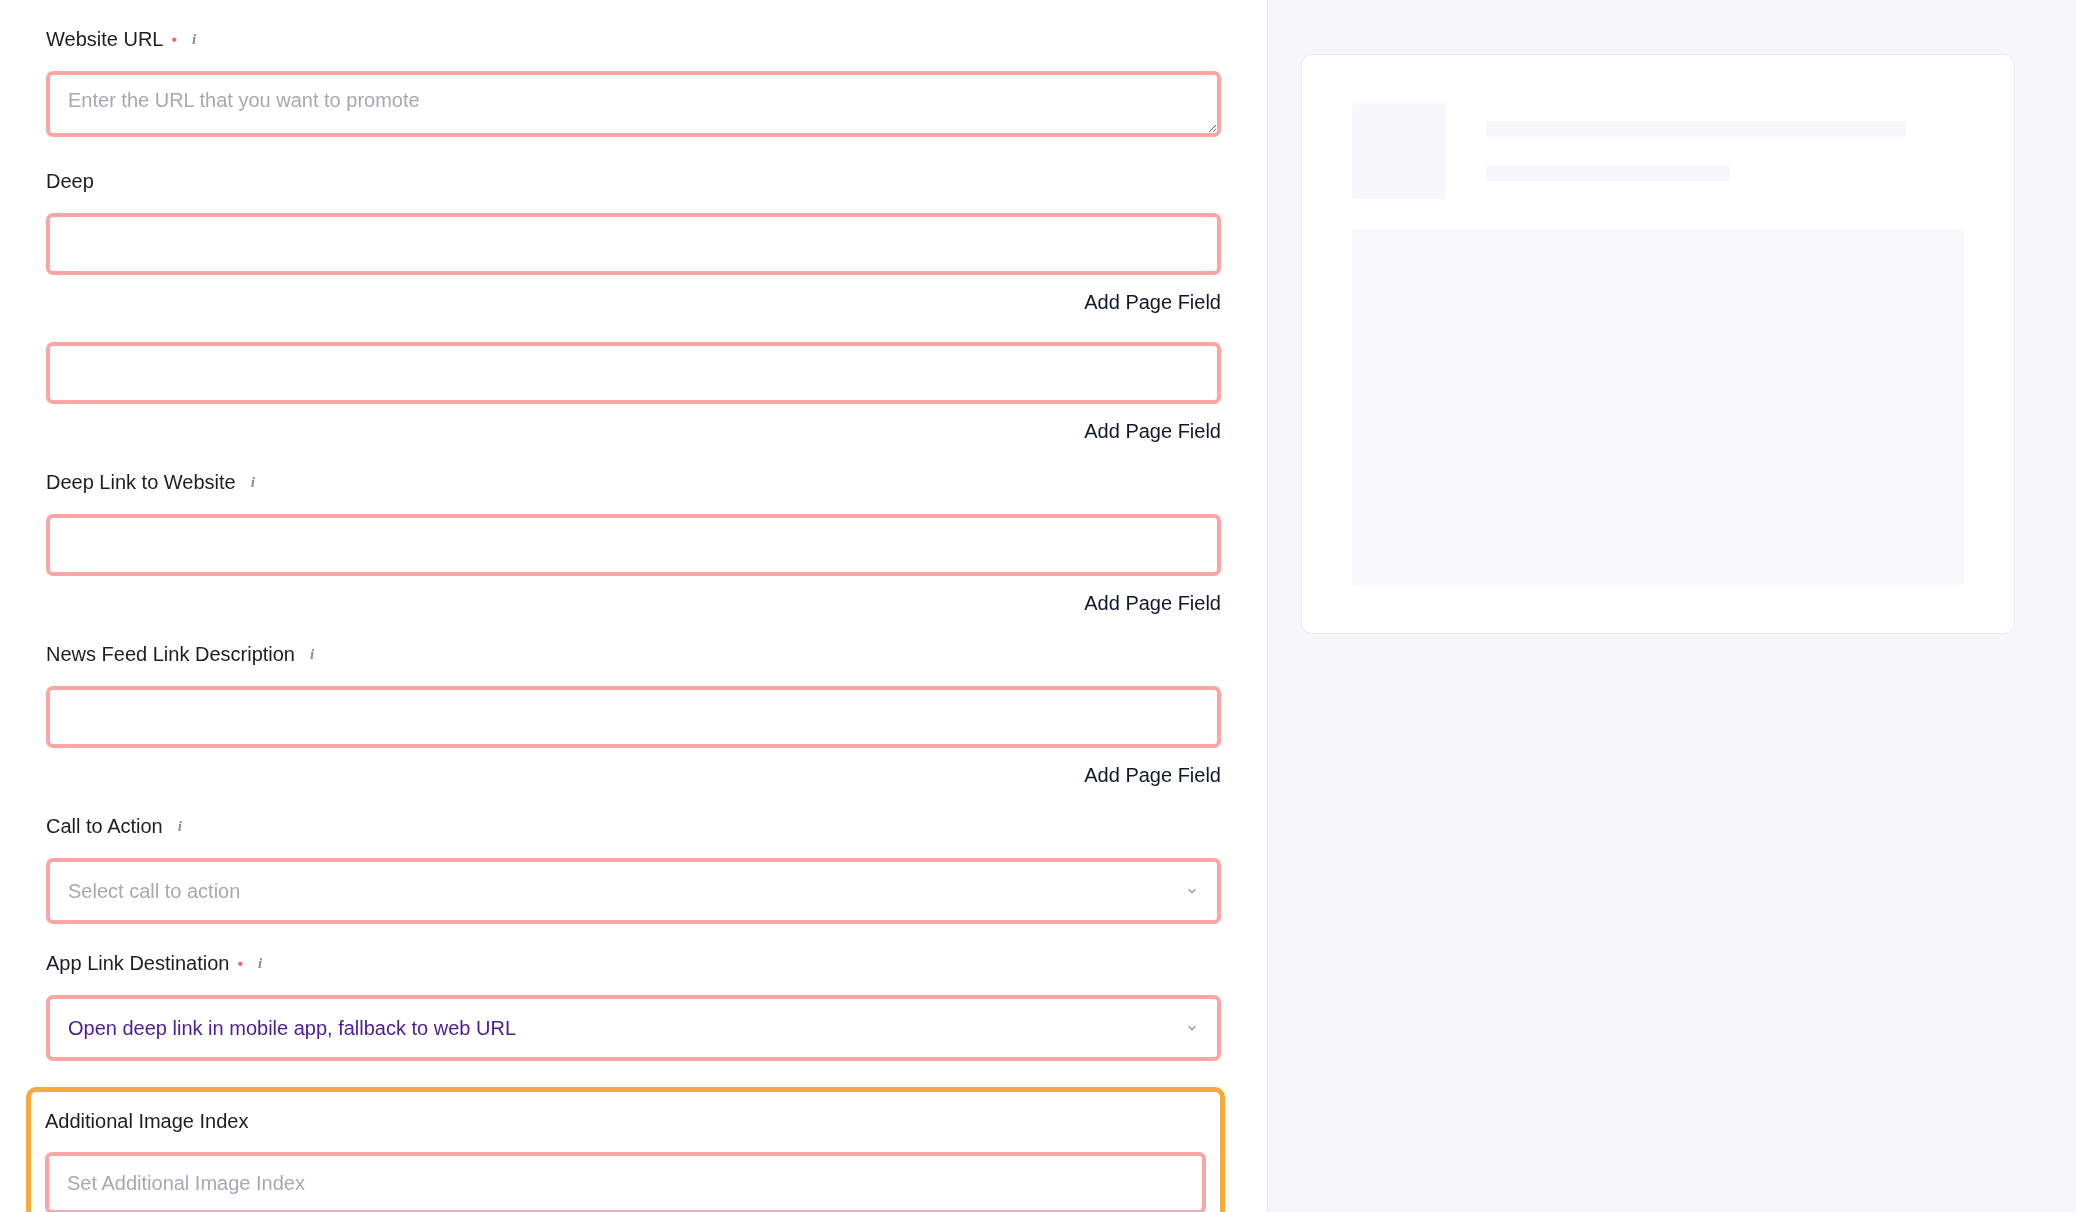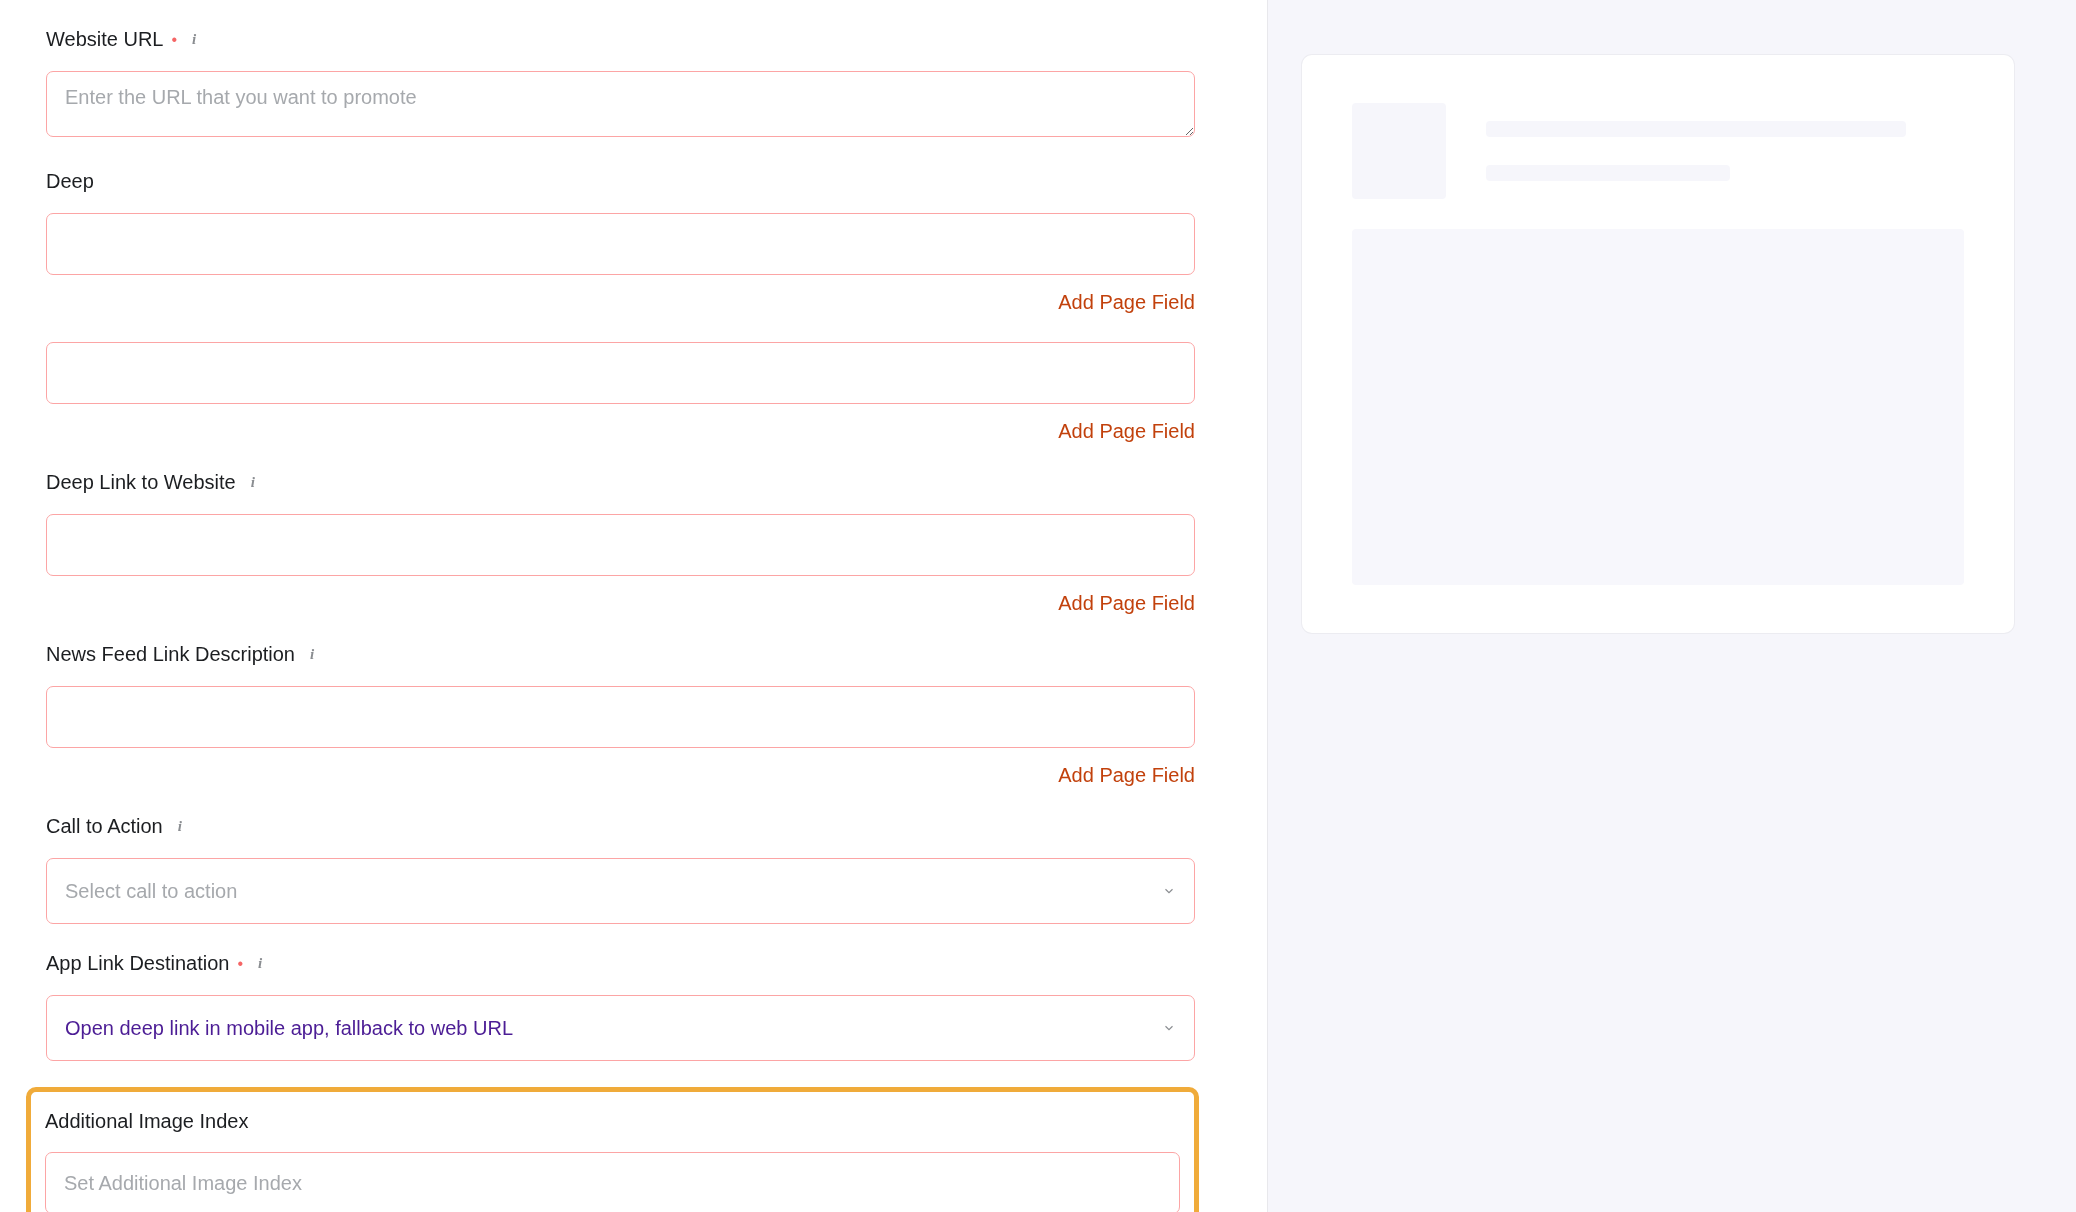--- a/index.html
+++ b/index.html
@@ -12,21 +12,21 @@
       font-size: 20px;
       color: #1c1e21;
       background: #ffffff;
       display: flex;
       width: 2076px;
       height: 1212px;
       overflow: hidden;
     }
     .left-panel {
       width: 1346px;
-      padding: 0 72px 30px 46px;
+      padding: 0 46px 30px 46px;
       background: #ffffff;
       border-right: 1px solid #e8e8ec;
     }
     .right-panel {
       flex: 1;
       background: #f6f6fb;
       padding: 0 62px 0 34px;
     }
     .form-field {
       margin-top: 28px;
@@ -55,21 +55,21 @@
       align-items: center;
       justify-content: center;
       font-style: italic;
       font-family: Georgia, serif;
       font-size: 15px;
       color: #8a8d91;
       font-weight: 600;
     }
     .text-input, .textarea-input, .select-input {
       width: 100%;
-      border: 1px solid #fca5a5;
+      border: 4px solid #fca5a5;
       border-radius: 7px;
       background: #ffffff;
       padding: 14px 18px;
       font-size: 20px;
       font-family: inherit;
       color: #1c1e21;
     }
     .text-input::placeholder, .textarea-input::placeholder, .select-input .placeholder-text {
       color: #a6a9ad;
     }
@@ -100,21 +100,21 @@
       height: 14px;
       stroke: #8a8d91;
       stroke-width: 2;
       fill: none;
     }
     .add-page-field {
       text-align: right;
       margin-top: 16px;
     }
     .add-page-field-link {
-      color: #c2410c;
+      color: #0f172a;
       font-size: 20px;
       cursor: pointer;
     }
     .highlighted-box {
       border: 5px solid #f0ab3a;
       border-radius: 10px;
       padding: 18px 14px 12px 14px;
       margin-top: 26px;
       margin-left: -20px;
       margin-right: -4px;

